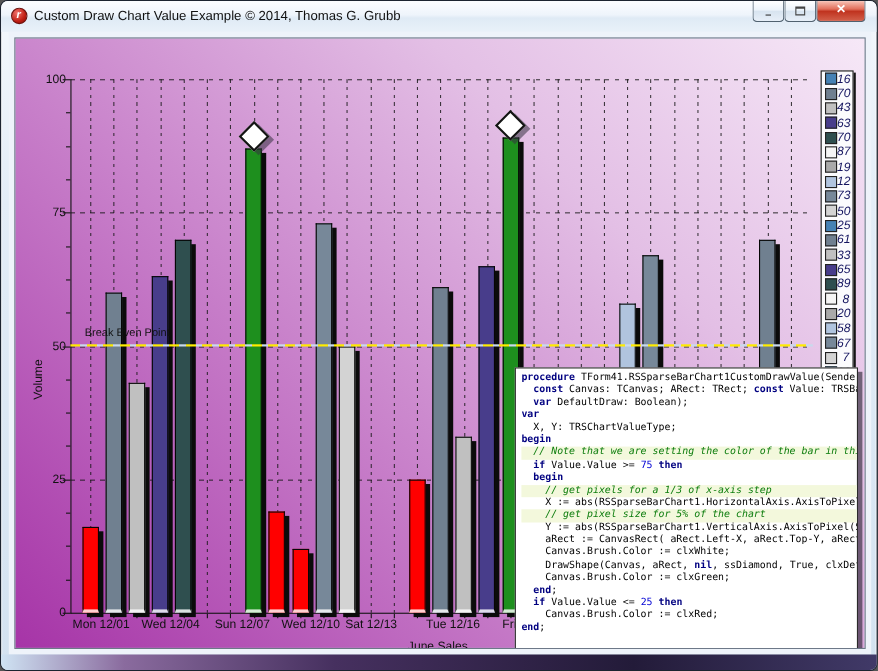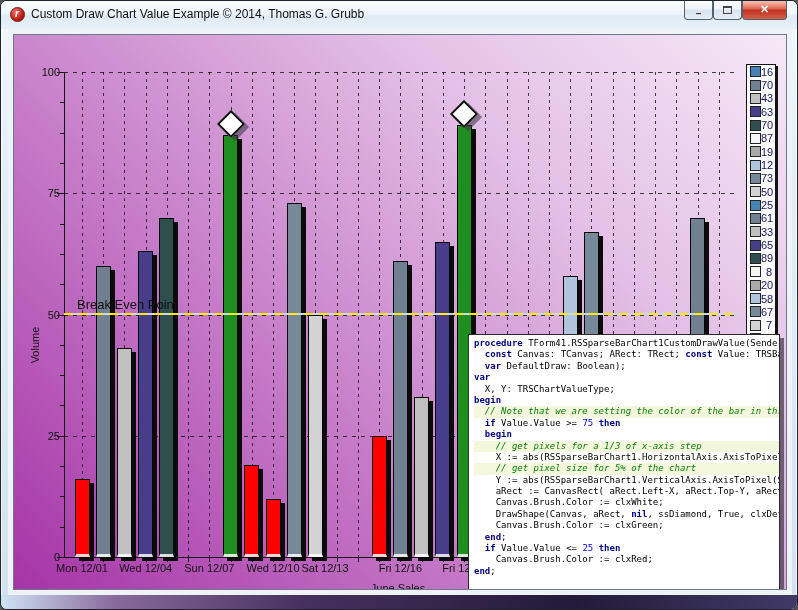--- a/index.html
+++ b/index.html
@@ -42,33 +42,33 @@
     text-align:center;font-size:11px;color:#111;transform:rotate(-90deg);}
   .xlabel{position:absolute;left:324px;top:547px;width:120px;text-align:center;font-size:11px;color:#111;}
   .axis{position:absolute;background:#141414;}
   .gridv{position:absolute;width:1px;top:37px;height:485px;
     background:repeating-linear-gradient(180deg,rgba(20,20,20,0.8) 0 3px,transparent 3px 7px);}
   .gridh{position:absolute;left:50px;width:675px;height:1px;
     background:repeating-linear-gradient(90deg,rgba(20,20,20,0.8) 0 4px,transparent 4px 9px);}
   .ytick{position:absolute;height:1px;background:#141414;}
   .xtick{position:absolute;width:1px;height:4px;top:523px;background:#141414;}
   .ylab{position:absolute;left:8px;width:38px;text-align:right;font-size:11px;color:#111;}
-  .xlab{position:absolute;width:72px;text-align:center;top:527px;font-size:11px;color:#111;}
+  .xlab{position:absolute;width:72px;text-align:right;top:527px;font-size:11px;color:#111;}
   .bar{position:absolute;border:1px solid #060606;border-bottom:3px solid rgba(255,255,255,0.82);
     box-shadow:4px 4px 0 #0b0b0b;z-index:2;}
   .breakline{position:absolute;left:50px;top:278px;width:675px;height:2px;z-index:3;
     background:repeating-linear-gradient(90deg,#ffec00 0 9px,#c9d9ec 9px 15px);}
-  .break-label{position:absolute;left:63px;top:262px;font-size:13px;color:#111;z-index:3;}
+  .break-label{position:absolute;left:63px;top:262px;font-size:10px;color:#111;z-index:3;}
   .diamond{position:absolute;width:20px;height:20px;background:#fff;border:2px solid #141414;
     transform:rotate(45deg);z-index:4;}
   .diamond-sh{position:absolute;width:20px;height:20px;background:rgba(55,50,65,0.55);
     transform:rotate(45deg);z-index:4;}
   
   .legend{position:absolute;left:732px;top:29px;width:30px;z-index:5;
-    background:#fbfbfd;border:1px solid #141414;box-shadow:2px 2px 0 #141414;}
+    background:#fbfbfd;border:1px solid #141414;box-shadow:2px 2px 0 #141414;font-style:italic;}
   .lrow{display:flex;align-items:center;height:13.35px;}
   .lswatch{width:11px;height:11px;border:1px solid #222;margin-left:3px;flex:none;}
   .lval{flex:1;text-align:right;padding-right:3px;font-size:11px;color:#14145f;}
   
   .codepanel{position:absolute;left:454px;top:299px;width:312px;height:257px;z-index:6;
     background:#ffffff;border:1px solid #2a2a2a;box-shadow:4px 4px 0 rgba(35,30,45,0.6);
     padding:3px 0 0 5px;overflow:hidden;
     font-family:"DejaVu Sans Mono",monospace;font-size:9px;line-height:11.4px;}
   .cline{white-space:pre;height:11.4px;}
   .cline.hl{background:#f3f8dc;}
@@ -193,21 +193,21 @@
           <div class="ytick" style="top: 400.75px; left: 43px; width: 7px;"></div>
           <div class="ytick" style="top: 431.062px; left: 46px; width: 4px;"></div>
           <div class="ytick" style="top: 461.375px; left: 46px; width: 4px;"></div>
           <div class="ytick" style="top: 491.688px; left: 46px; width: 4px;"></div>
           <div class="ytick" style="top: 522px; left: 43px; width: 7px;"></div>
           <div class="xlab" style="left: 32px;">Mon 12/01</div>
           <div class="xlab" style="left: 95.678px;">Wed 12/04</div>
           <div class="xlab" style="left: 159.356px;">Sun 12/07</div>
           <div class="xlab" style="left: 223.034px;">Wed 12/10</div>
           <div class="xlab" style="left: 275px;">Sat 12/13</div>
-          <div class="xlab" style="left: 350.39px;">Fri 12/16</div>
+          <div class="xlab" style="left: 350.39px;">Tue 12/16</div>
           <div class="xlab" style="left: 414.068px;">Fri 12/19</div>
         </div>
       <div id="bar-layer">
           <div class="bar" style="left: 60.5px; top: 444.4px; width: 15px; height: 77.6px; background: rgb(255, 0, 0);"></div>
           <div class="bar" style="left: 81.726px; top: 231px; width: 15px; height: 291px; background: rgb(112, 128, 144);"></div>
           <div class="bar" style="left: 102.952px; top: 313.45px; width: 15px; height: 208.55px; background: rgb(192, 192, 192);"></div>
           <div class="bar" style="left: 124.178px; top: 216.45px; width: 15px; height: 305.55px; background: rgb(72, 61, 139);"></div>
           <div class="bar" style="left: 145.404px; top: 182.5px; width: 15px; height: 339.5px; background: rgb(47, 79, 79);"></div>
           <div class="bar" style="left: 209.082px; top: 100.05px; width: 15px; height: 421.95px; background: rgb(30, 143, 30);"></div>
           <div class="diamond-sh" style="left: 210.582px; top: 82.05px;"></div>

